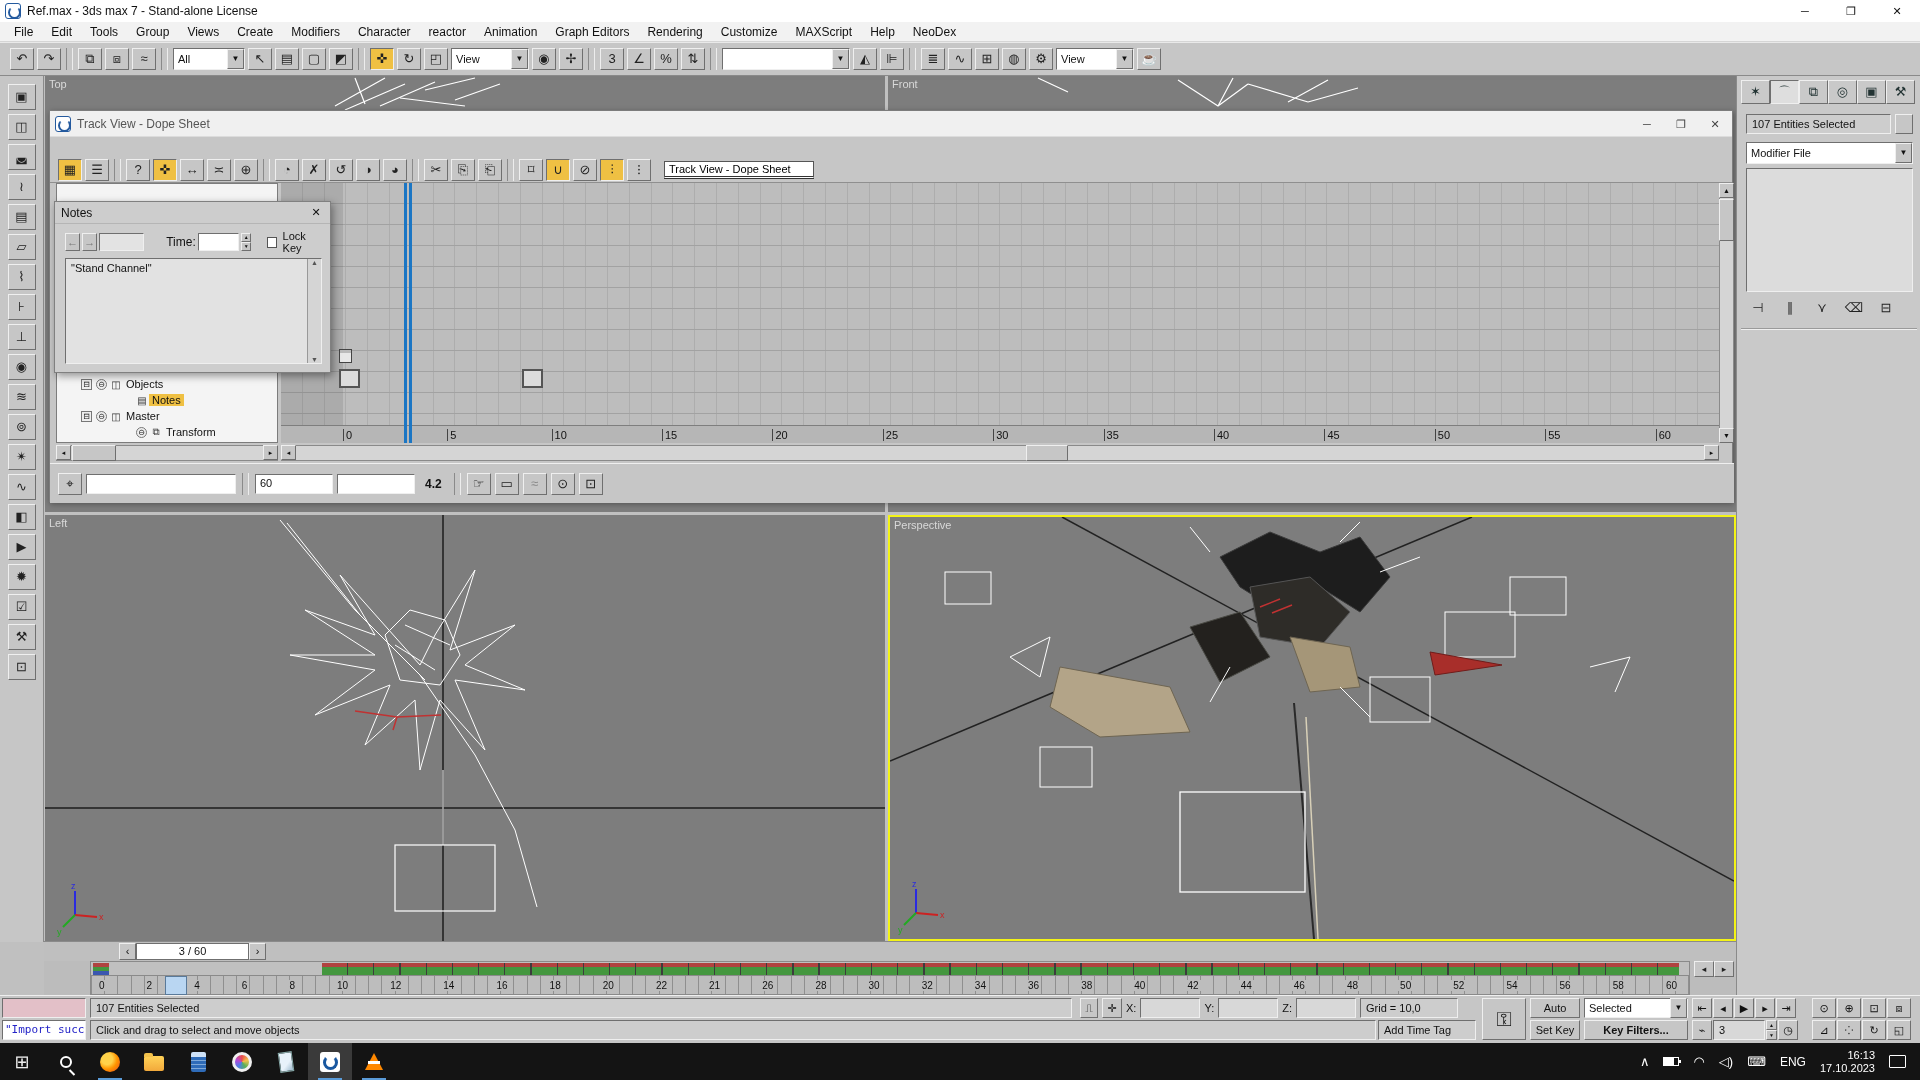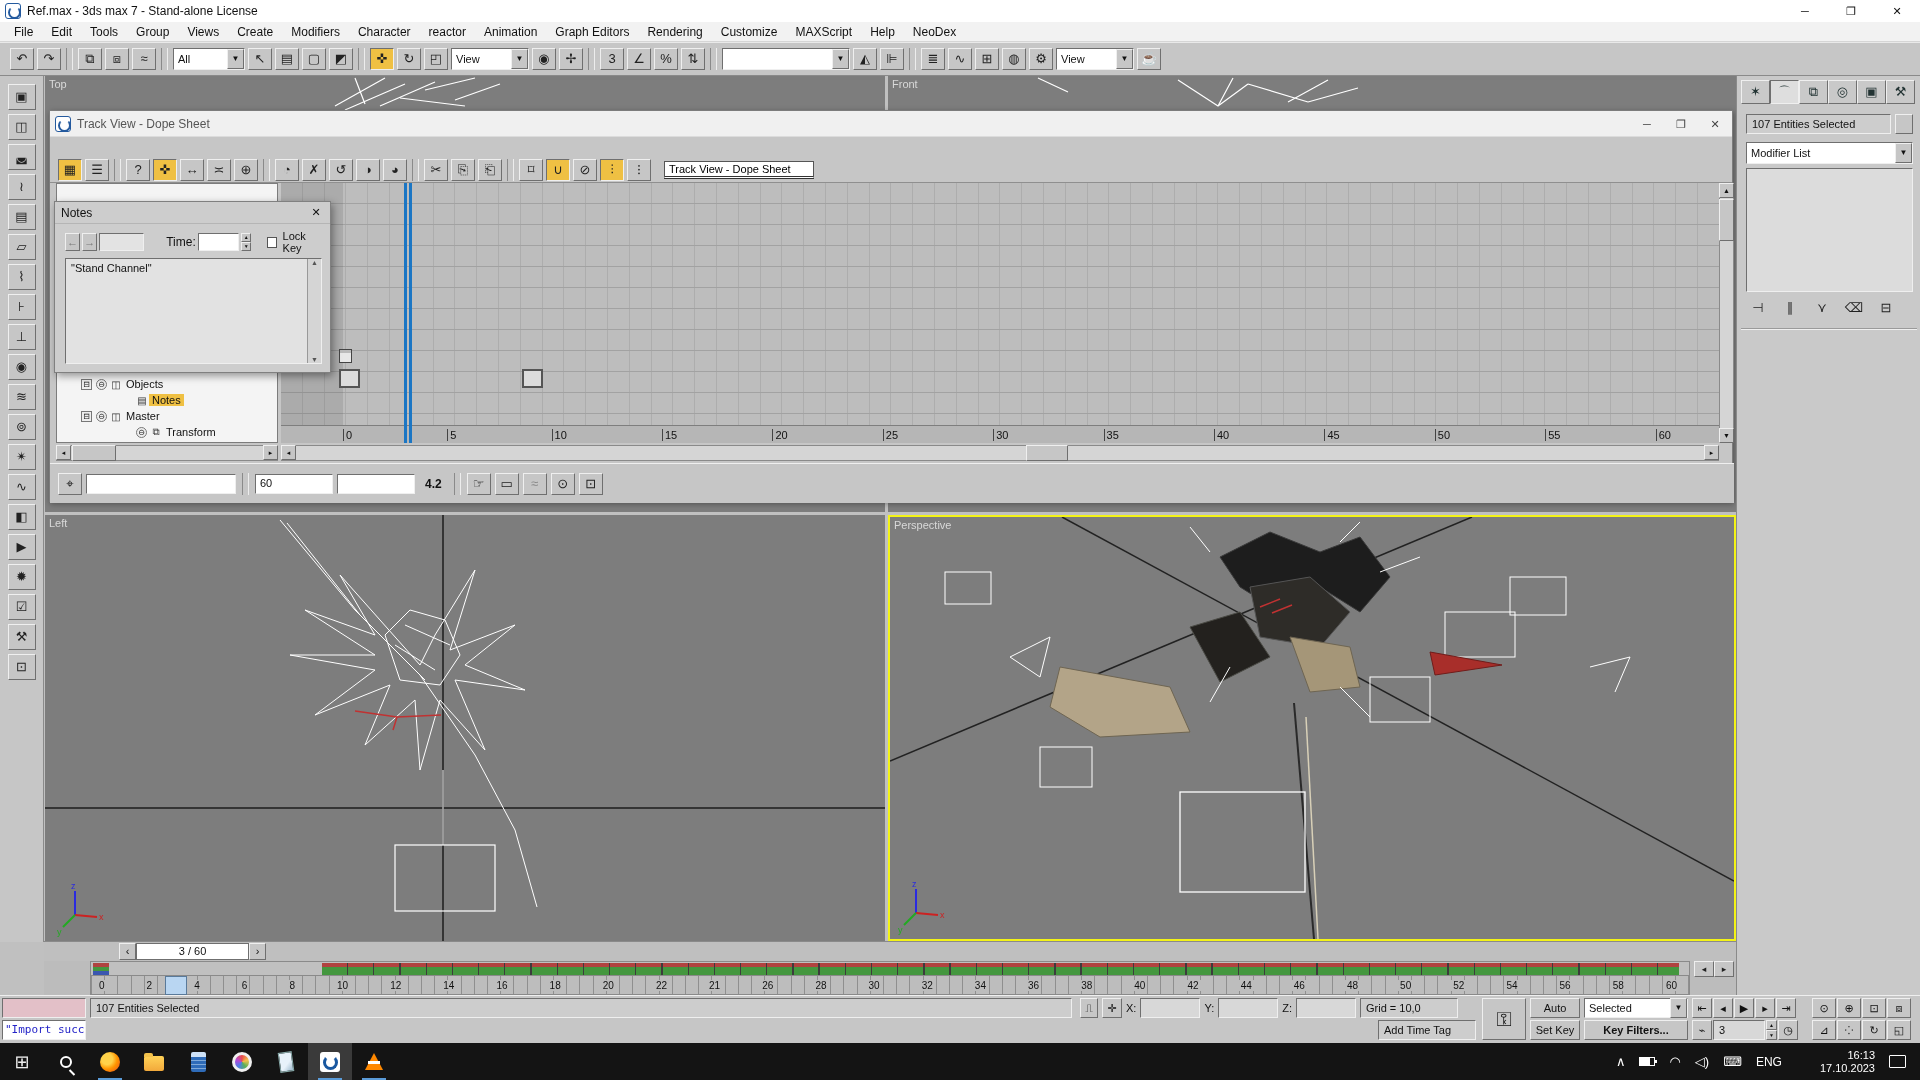--- a/index.html
+++ b/index.html
@@ -130,21 +130,21 @@
   .tb-explorer .shape::before { content:""; position:absolute; left:0; top:-3px; width:9px; height:4px; background:#f2c14b; border-radius:2px 2px 0 0; }
   .tb-calc .shape { width:15px; background:#2e6bb8; border-radius:2px; background-image:linear-gradient(180deg,#cfe3f8 0 5px,transparent 5px), repeating-linear-gradient(0deg,transparent 0 3px,#7fa9d8 3px 4px); }
   .tb-paint .shape { border-radius:50%; background:conic-gradient(#e84b4b,#f2c14b,#58b058,#4b7fe8,#b04bd8,#e84b4b); border:3px solid #f0f0f0; }
   .tb-notepad .shape { width:14px; background:linear-gradient(135deg,#e8f2fa 0 60%,#9bb8cc); transform:rotate(-8deg); border:1px solid #8aa; }
   .tb-max .shape { background:#fff; border-radius:3px; position:relative; }
   .tb-max .shape::before { content:""; position:absolute; left:3px; top:3px; width:9px; height:9px; border:3px solid #1857a0; border-top-color:transparent; border-radius:50%; }
   .tb-vlc .shape { width:0; height:0; border-left:9px solid transparent; border-right:9px solid transparent; border-bottom:17px solid #ff8800; position:relative; }
   .tb-vlc .shape::after { content:""; position:absolute; left:-6px; top:8px; width:12px; height:3px; background:#fff; }
   #tray { margin-left:auto; display:flex; align-items:center; gap:14px; padding-right:14px; color:#fff; }
   #tray .ti { font-size:13px; }
-  #clockbox { text-align:right; font-size:11px; line-height:13px;margin-left:24px; }
+  #clockbox { text-align:right; font-size:11px; line-height:13px; }
   #notif { width:17px; height:13px; border:1px solid #fff; border-radius:1px; }
   .batt { width:16px; height:9px; border:1px solid #fff; position:relative; background:linear-gradient(90deg,#fff 0 70%,transparent 70%); }
   .batt::after { content:""; position:absolute; right:-3px; top:2px; width:2px; height:3px; background:#fff; }
 
   svg { position:absolute; left:0; top:0; }
 </style>
 </head>
 <body>
 
 <div id="stage">
@@ -535,20 +535,21 @@
     <div id="tb-nav">
       <span class="ib" style="width:20px;height:16px;line-height:14px;font-size:9px;">◂</span>
       <span class="ib" style="width:20px;height:16px;line-height:14px;font-size:9px;">▸</span>
     </div>
   </div>
 
   <div class="abs" id="statusbar">
     <div id="listener-in"></div>
     <div id="listener-out">"Import succe</div>
     <div class="sfield" style="position:absolute;left:90px;top:2px;width:982px;">107 Entities Selected</div>
+    <div class="sfield" style="position:absolute;left:90px;top:24px;width:1286px;">Click and drag to select and move objects</div>
 
     <div class="srow" style="left:1080px;top:2px;gap:4px;">
       <span class="gbtn" style="width:18px;">⎍</span>
       <span class="gbtn" style="width:20px;">✛</span>
       <span>X:</span>
       <span class="sfield" style="width:60px;background:#d8d8d8;"></span>
       <span>Y:</span>
       <span class="sfield" style="width:60px;background:#d8d8d8;"></span>
       <span>Z:</span>
       <span class="sfield" style="width:60px;background:#d8d8d8;"></span>
@@ -611,21 +612,21 @@
         <span class="tab">✶</span>
         <span class="tab on">⌒</span>
         <span class="tab">⧉</span>
         <span class="tab">◎</span>
         <span class="tab">▣</span>
         <span class="tab">⚒</span>
       </div>
     <div class="sfield" id="ent-field">107 Entities Selected</div>
     <span class="gbtn" style="position:absolute;left:158px;top:38px;width:18px;"></span>
     <div class="dd" id="mod-dd">
-      <span>Modifier List</span>
+      <span>Modifier File</span>
       <span class="arr">▼</span>
     </div>
     <div id="stackbox"></div>
     <div id="stackicons">
         <span class="ib" style="border:none;background:transparent;">⊣</span>
         <span class="ib" style="border:none;background:transparent;">∥</span>
         <span class="ib" style="border:none;background:transparent;">⋎</span>
         <span class="ib" style="border:none;background:transparent;">⌫</span>
         <span class="ib" style="border:none;background:transparent;">⊟</span>
       </div>

